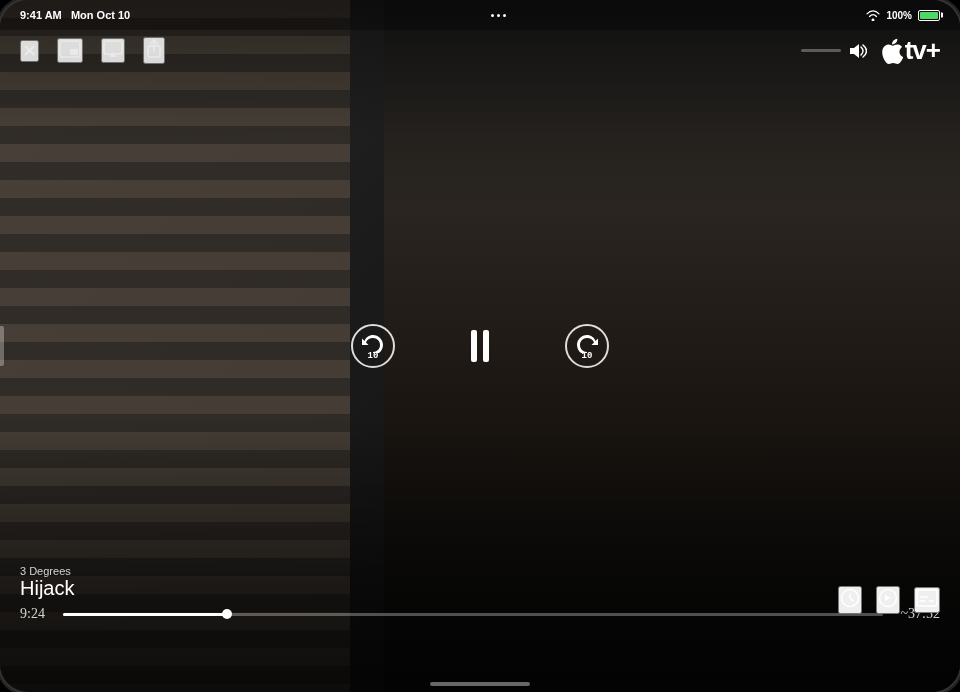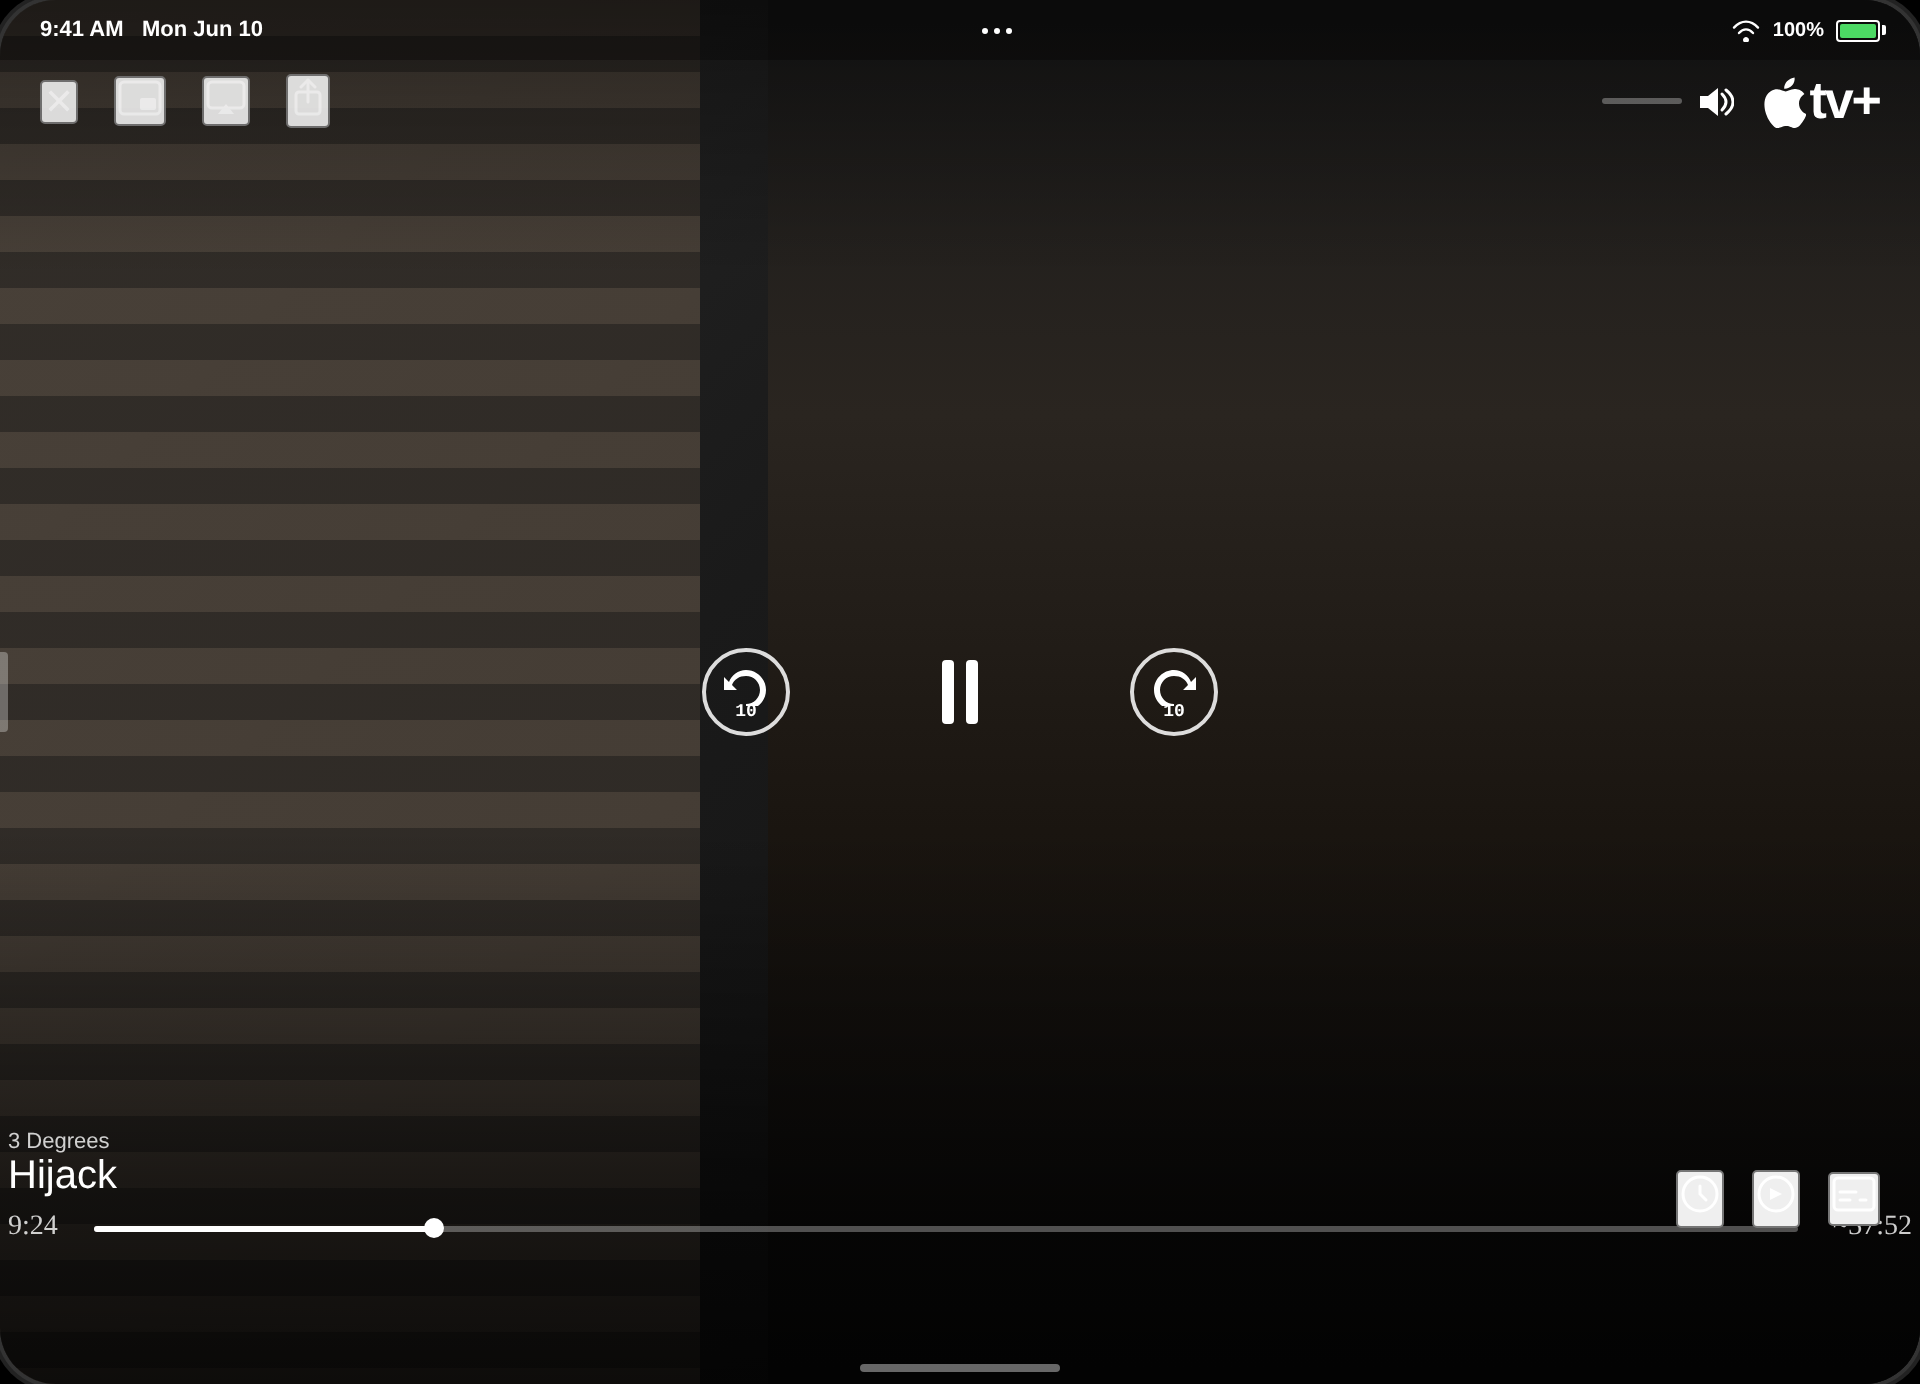--- a/index.html
+++ b/index.html
@@ -277,21 +277,21 @@
       border-radius: 2px;
     }
 
     
     .bottom-controls {
       position: absolute;
       bottom: 70px;
       left: 0;
       right: 0;
       z-index: 20;
-      padding: 0 4px;
+      padding: 0 20px;
     }
 
     .show-info {
       margin-bottom: 6px;
     }
 
     .show-subtitle {
       font-size: 11px;
       color: rgba(255,255,255,0.8);
     }
@@ -412,21 +412,21 @@
     <div class="video-bg"></div>
     <div class="video-right-bg"></div>
   </div>
 
   <div class="controls-overlay"></div>
 
   <div class="status-bar">
     <div class="status-time">
       <span>9:41 AM</span>
       &nbsp;
-      <span>Mon Jun 10</span>
+      <span>Mon Oct 10</span>
     </div>
     <div class="status-dots">
       <div class="status-dot"></div>
       <div class="status-dot"></div>
       <div class="status-dot"></div>
     </div>
     <div class="status-right">
 
       <svg width="14" height="11" viewBox="0 0 14 11" fill="white">
         <path d="M7 8.5C7.8 8.5 8.5 9.2 8.5 10S7.8 11.5 7 11.5 5.5 10.8 5.5 10 6.2 8.5 7 8.5z"></path>

